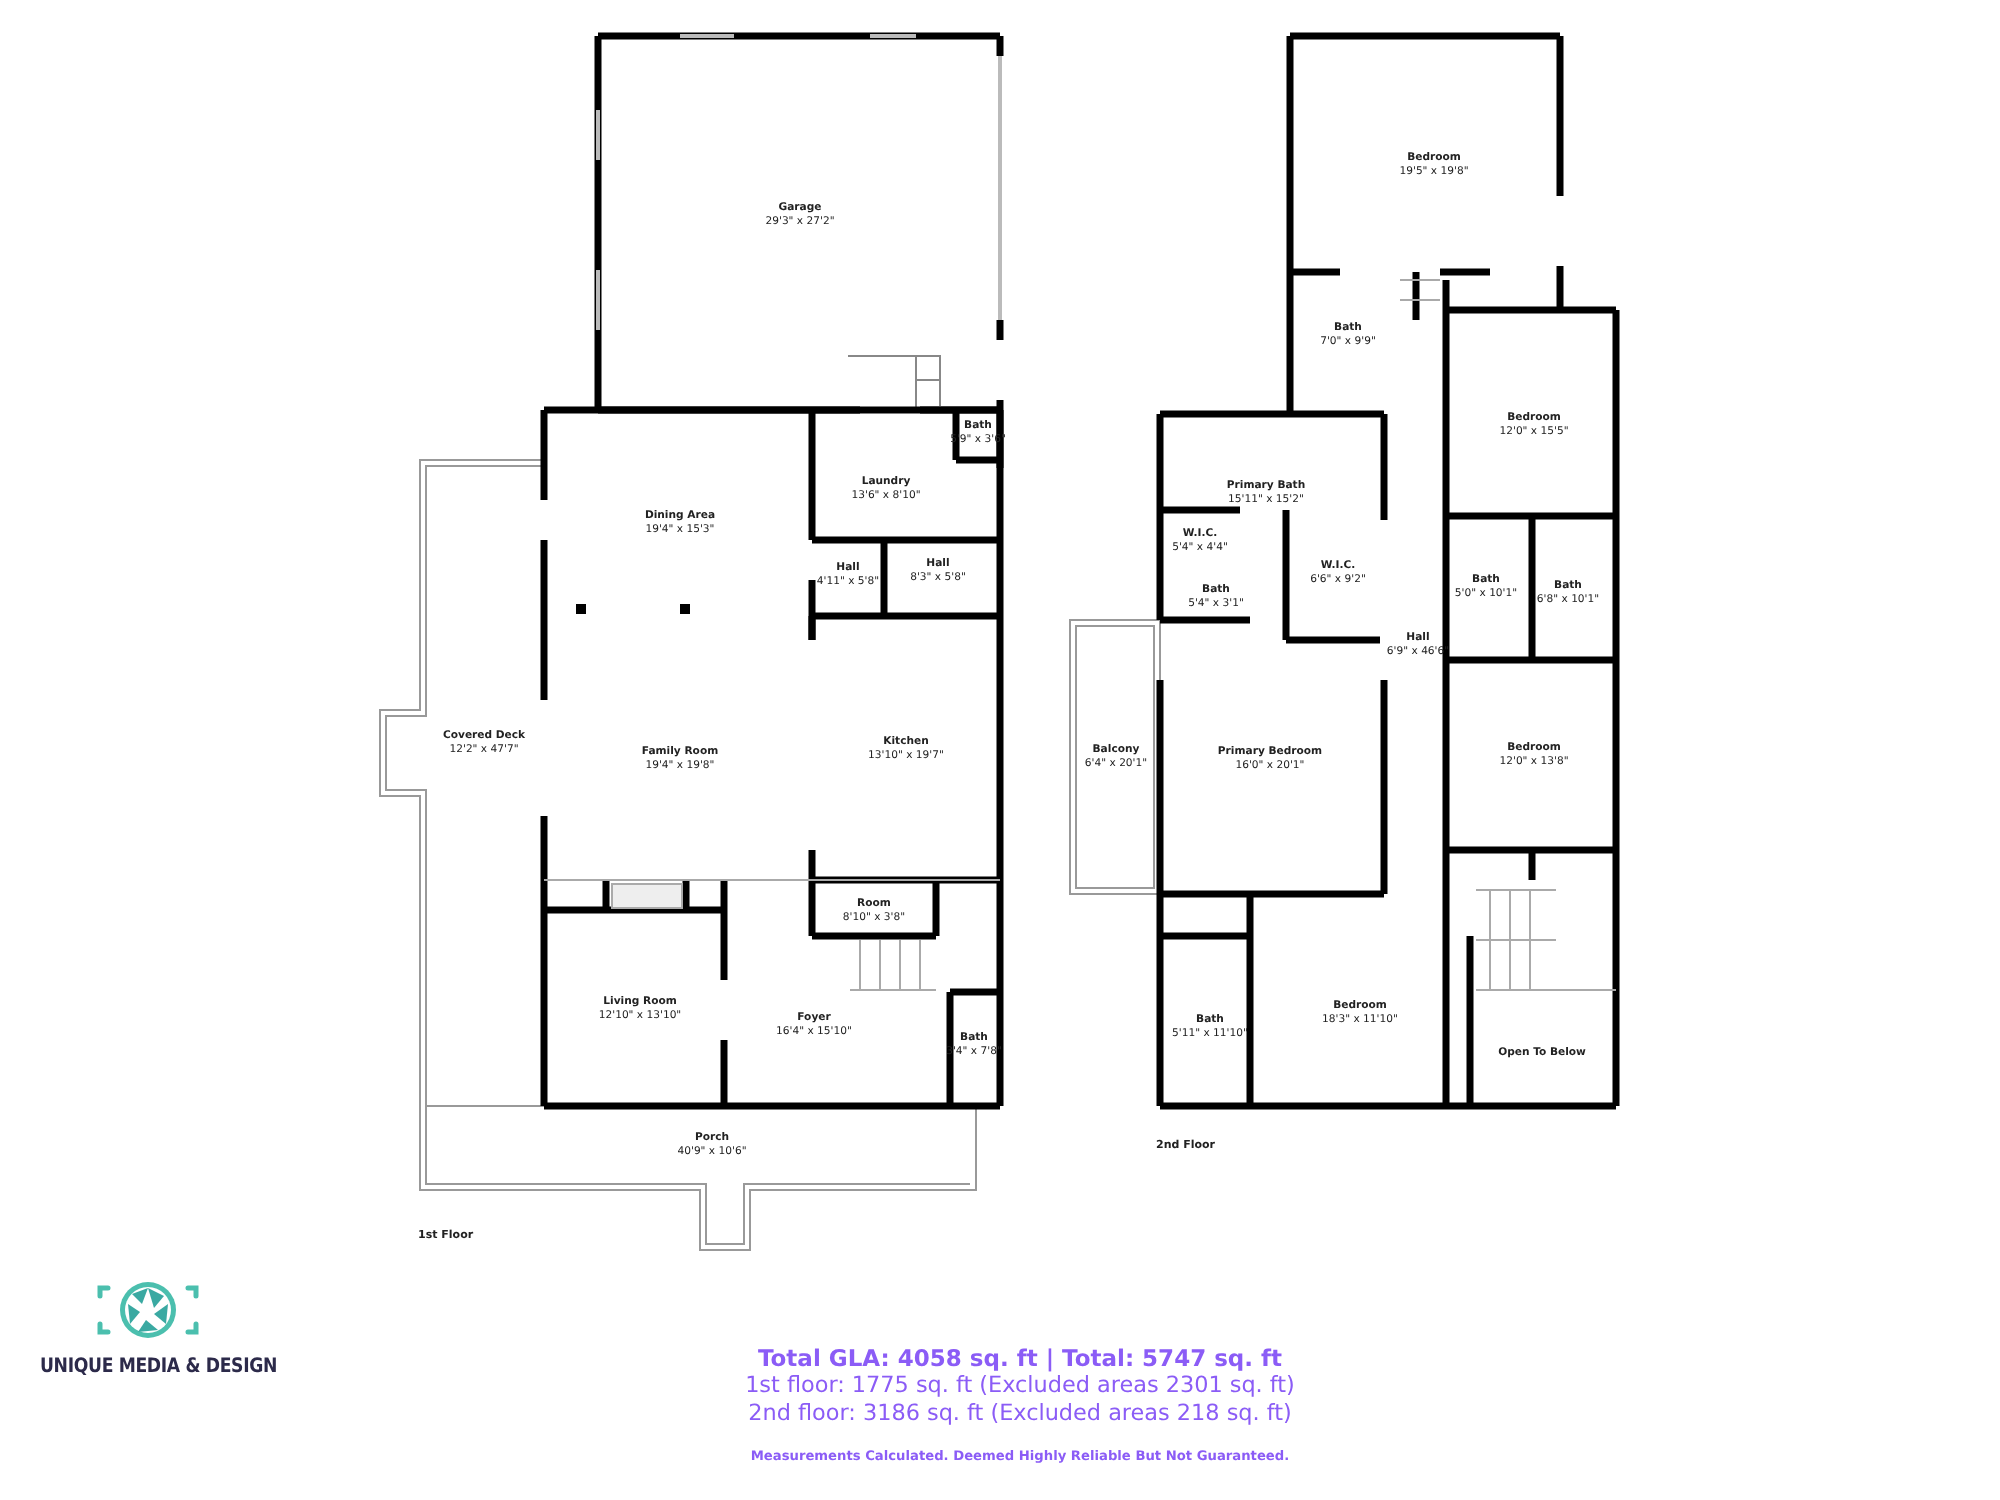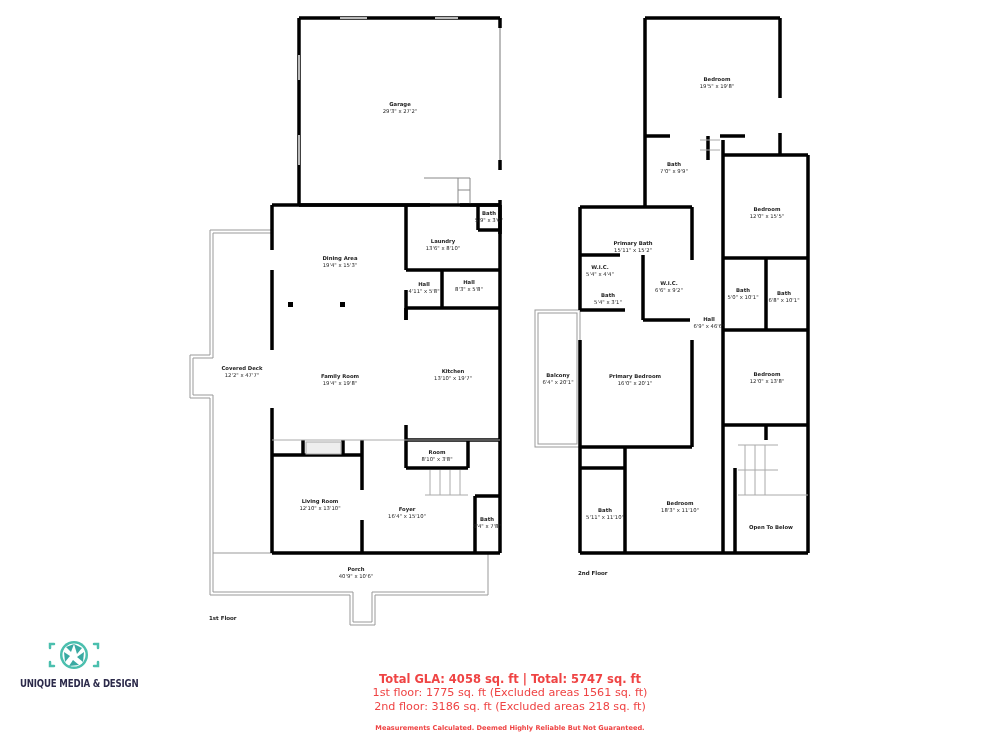--- a/index.html
+++ b/index.html
@@ -2,21 +2,21 @@
 <html><head>
 <meta charset="utf-8">
 <style>
   html,body{margin:0;padding:0;background:#fff;}
   body{width:1000px;height:750px;position:relative;overflow:hidden;font-family:"Liberation Sans",sans-serif;color:#222;}
   #plan{position:absolute;left:0;top:0;}
   .lbl{position:absolute;transform:translate(-50%,-50%);text-align:center;font-family:"DejaVu Sans",sans-serif;font-size:5.3px;line-height:7px;color:#222;white-space:nowrap;}
   .lbl .nm{display:block;font-weight:bold;}
   .lbl .dm{display:block;}
   .floor-lbl{position:absolute;font-family:"DejaVu Sans",sans-serif;font-size:5.5px;font-weight:bold;color:#222;}
-  .summary{position:absolute;left:345px;top:672px;width:330px;text-align:center;font-family:"DejaVu Sans",sans-serif;color:#ef4444;}
+  .summary{position:absolute;left:345px;top:672px;width:330px;text-align:center;font-family:"DejaVu Sans",sans-serif;color:#8b5cf6;}
   .summary .t1{font-size:11.5px;font-weight:bold;line-height:14px;}
   .summary .t2{font-size:11.2px;line-height:14px;}
   .summary .disc{font-size:6.6px;font-weight:bold;margin-top:10px;}
   .logo{position:absolute;left:18px;top:632px;width:130px;height:60px;}
   .logo .brand{position:absolute;left:2px;top:46px;font-family:"DejaVu Sans",sans-serif;font-weight:bold;font-size:10px;color:#2c2a4a;letter-spacing:-0.2px;white-space:nowrap;transform:scaleX(0.86);transform-origin:left;}
 </style>
 </head>
 <body>
 
 <svg id="plan" width="1000" height="750" viewBox="0 0 1000 750">
@@ -269,21 +269,21 @@
     <span class="nm">Bedroom</span>
     <span class="dm">18'3" x 11'10"</span>
   </div>
 <div class="lbl" style="left:771px;top:527px">
     <span class="nm">Open To Below</span>
   </div>
 <div class="floor-lbl" style="left:578px;top:570px">2nd Floor</div>
 
 <div class="summary">
   <div class="t1">Total GLA: 4058 sq. ft | Total: 5747 sq. ft</div>
-  <div class="t2">1st floor: 1775 sq. ft (Excluded areas 1561 sq. ft)</div>
+  <div class="t2">1st floor: 1775 sq. ft (Excluded areas 2301 sq. ft)</div>
   <div class="t2">2nd floor: 3186 sq. ft (Excluded areas 218 sq. ft)</div>
   <div class="disc">Measurements Calculated. Deemed Highly Reliable But Not Guaranteed.</div>
 </div>
 
 <div class="logo">
   <svg width="100" height="48" viewBox="0 0 100 48" style="position:absolute;left:28px;top:0">
     <g stroke="#4bbfae" stroke-width="2.5" fill="none" stroke-linecap="round">
       <polyline points="8,12 4,12 4,16"></polyline>
       <polyline points="4,30 4,34 8,34"></polyline>
       <polyline points="48,12 52,12 52,16"></polyline>

